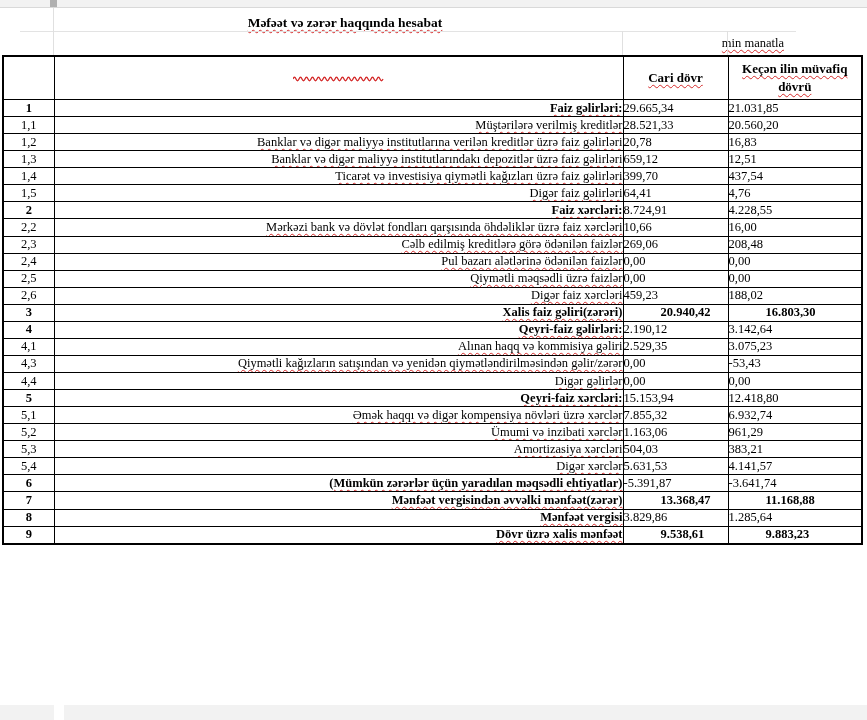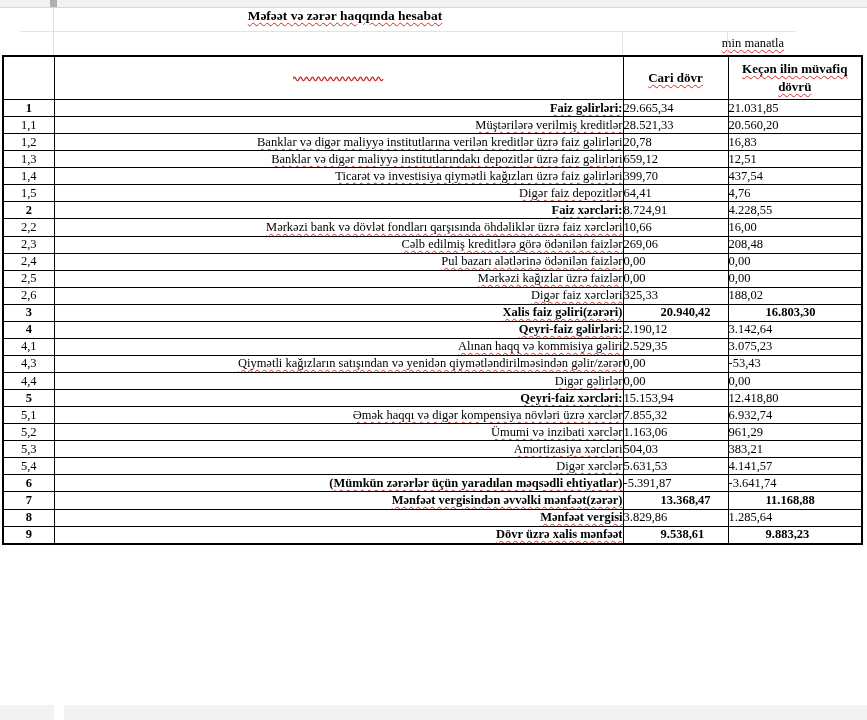--- a/index.html
+++ b/index.html
@@ -4,21 +4,21 @@
 <style>
   html,body{margin:0;padding:0;background:#fff;}
   .screen{position:relative;width:867px;height:720px;background:#ffffff;overflow:hidden;
           font-family:"Liberation Serif","DejaVu Serif",serif;color:#000;}
   
   .top-strip{position:absolute;left:0;top:0;width:867px;height:8px;background:#f2f2f2;
              border-bottom:1px solid #d9d9d9;box-sizing:border-box;}
   .col-tab{position:absolute;left:50px;top:0;width:7px;height:7px;background:#b0b0b0;}
   
   .title-row{position:absolute;left:0;top:8px;width:690px;height:23px;display:flex;
-             align-items:flex-start;justify-content:center;}
+             align-items:flex-end;justify-content:center;}
   .title-text{font-weight:bold;font-size:13.5px;}
   
   .units-row{position:absolute;left:0;top:31px;width:776px;height:24px;border-top:1px solid #e3e3e3;
              box-sizing:border-box;display:flex;align-items:center;justify-content:flex-end;
              padding-right:12px;margin-left:20px;}
   .units-text{font-size:12.5px;}
   .vline{position:absolute;width:1px;background:#e0e0e0;}
   
   .sq{text-decoration-line:underline;text-decoration-style:wavy;text-decoration-color:#d42a2a;
       text-decoration-thickness:1px;text-underline-offset:2px;}
@@ -110,21 +110,21 @@
           <td class="c-val"><span>12,51</span></td>
         </tr>
         <tr>
           <td class="c-num"><span>1,4</span></td>
           <td class="c-desc"><span class="sq">Ticarət və investisiya qiymətli kağızları üzrə faiz gəlirləri</span></td>
           <td class="c-val"><span>399,70</span></td>
           <td class="c-val"><span>437,54</span></td>
         </tr>
         <tr>
           <td class="c-num"><span>1,5</span></td>
-          <td class="c-desc"><span class="sq">Digər faiz depozitlər</span></td>
+          <td class="c-desc"><span class="sq">Digər faiz gəlirləri</span></td>
           <td class="c-val"><span>64,41</span></td>
           <td class="c-val"><span>4,76</span></td>
         </tr>
         <tr class="bold">
           <td class="c-num"><span>2</span></td>
           <td class="c-desc"><span class="sq">Faiz xərcləri:</span></td>
           <td class="c-val"><span>8.724,91</span></td>
           <td class="c-val"><span>4.228,55</span></td>
         </tr>
         <tr>
@@ -140,28 +140,28 @@
           <td class="c-val"><span>208,48</span></td>
         </tr>
         <tr>
           <td class="c-num"><span>2,4</span></td>
           <td class="c-desc"><span class="sq">Pul bazarı alətlərinə ödənilən faizlər</span></td>
           <td class="c-val"><span>0,00</span></td>
           <td class="c-val"><span>0,00</span></td>
         </tr>
         <tr>
           <td class="c-num"><span>2,5</span></td>
-          <td class="c-desc"><span class="sq">Mərkəzi kağızlar üzrə faizlər</span></td>
+          <td class="c-desc"><span class="sq">Qiymətli məqsədli üzrə faizlər</span></td>
           <td class="c-val"><span>0,00</span></td>
           <td class="c-val"><span>0,00</span></td>
         </tr>
         <tr>
           <td class="c-num"><span>2,6</span></td>
           <td class="c-desc"><span class="sq">Digər faiz xərcləri</span></td>
-          <td class="c-val"><span>325,33</span></td>
+          <td class="c-val"><span>459,23</span></td>
           <td class="c-val"><span>188,02</span></td>
         </tr>
         <tr class="bold vbold">
           <td class="c-num"><span>3</span></td>
           <td class="c-desc"><span class="sq">Xalis faiz gəliri(zərəri)</span></td>
           <td class="c-val"><span>20.940,42</span></td>
           <td class="c-val"><span>16.803,30</span></td>
         </tr>
         <tr class="bold">
           <td class="c-num"><span>4</span></td>

